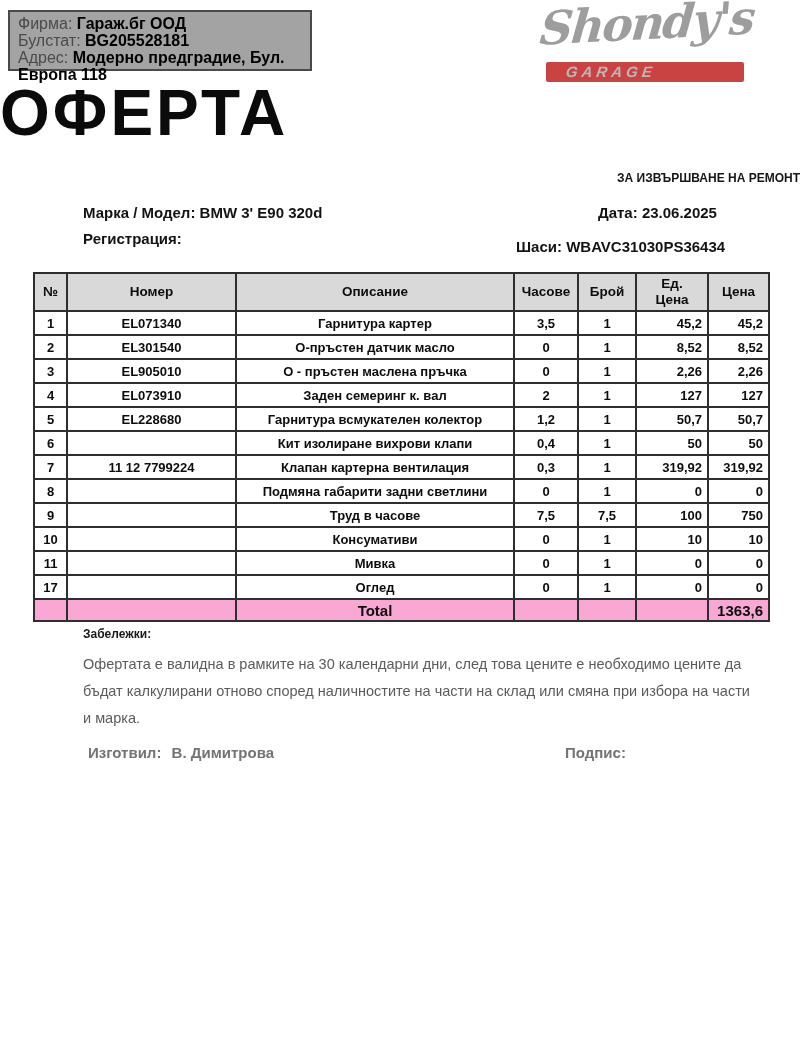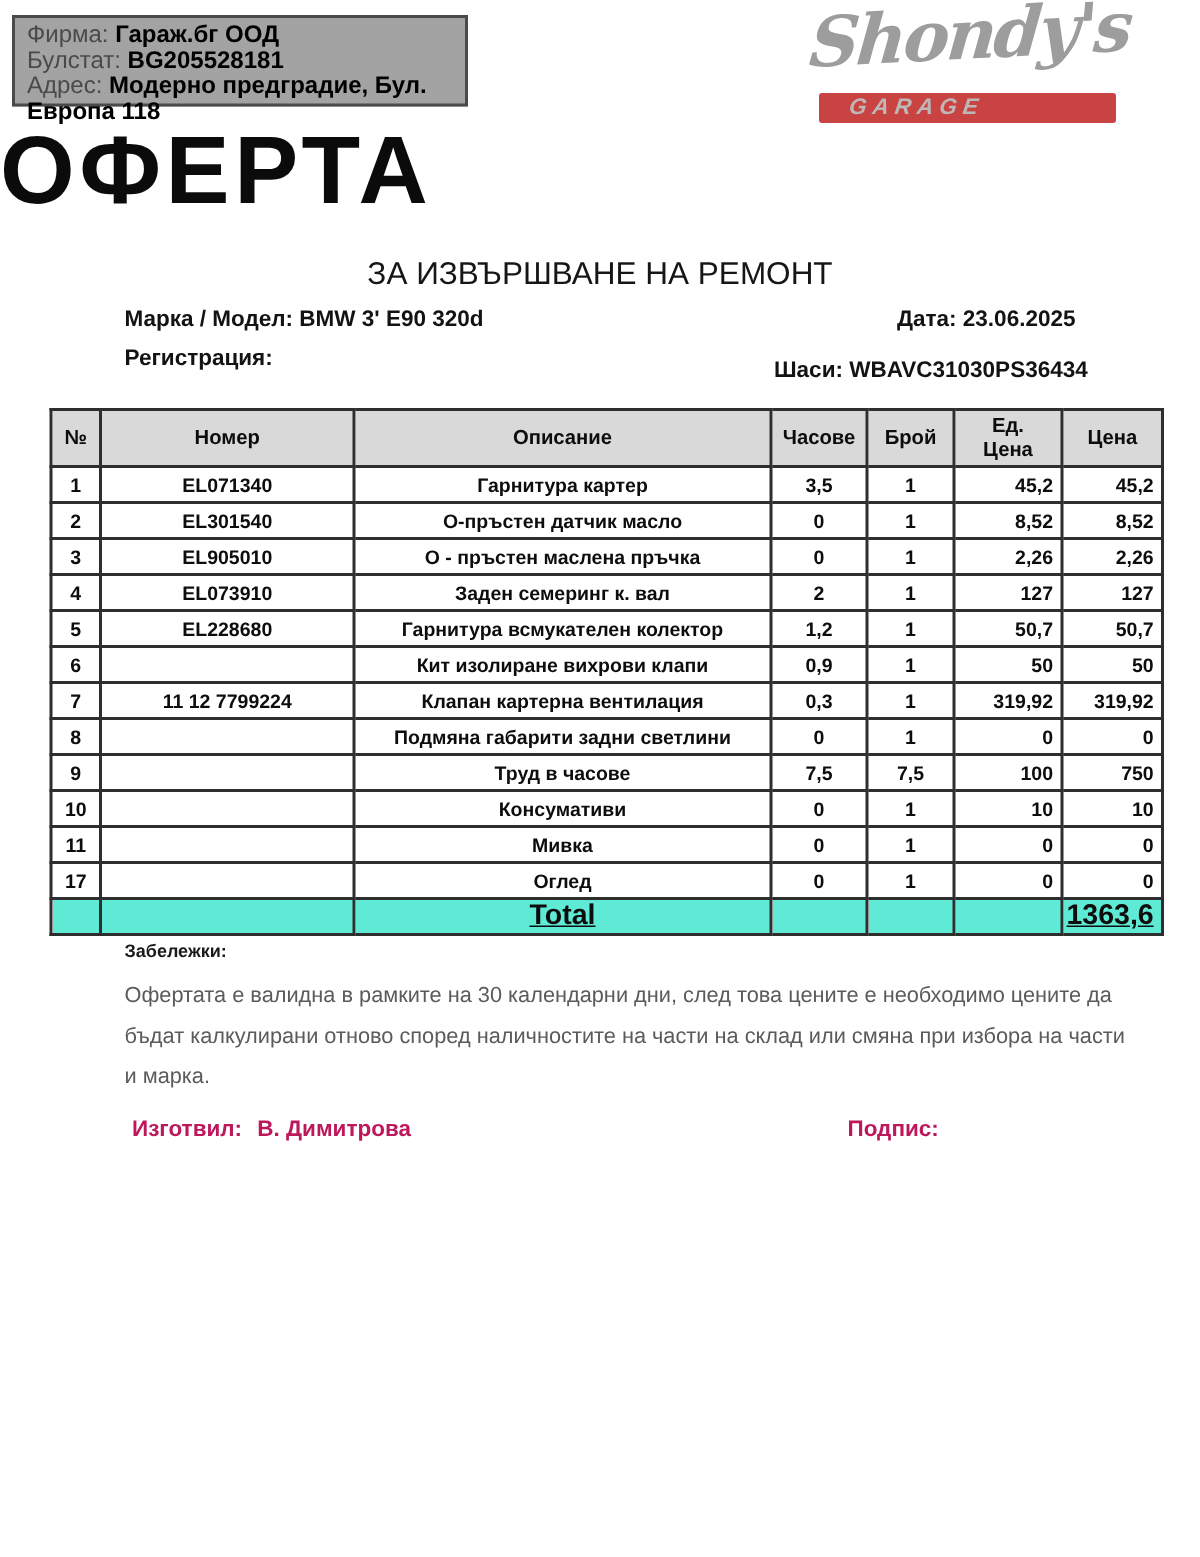--- a/index.html
+++ b/index.html
@@ -35,21 +35,21 @@
     color:#bfb6b6; transform:skewX(-8deg);
   }
 
   
   .title {
     position:absolute; top:76px; left:0; width:100%; margin:0;
     text-align:left; font-size:64px; font-weight:bold; letter-spacing:3px; color:#0b0b0b;
   }
   .subtitle {
     position:absolute; top:171px; left:0; width:100%;
-    text-align:center; font-size:21px; font-weight:normal; color:#161616;
+    text-align:right; font-size:12px; font-weight:bold; color:#161616;
   }
 
   
   .meta { position:absolute; font-size:15px; font-weight:bold; color:#131313; white-space:nowrap; }
   .meta-brand   { top:204px; left:83px; }
   .meta-date    { top:204px; left:598px; }
   .meta-reg     { top:230px; left:83px; }
   .meta-chassis { top:238px; left:516px;text-align:right; }
 
   
@@ -58,32 +58,32 @@
     border-collapse:collapse; table-layout:fixed;
     font-size:13px; font-weight:bold; color:#0d0d0d;
   }
   .items th, .items td { border:2px solid #2e2e2e; overflow:hidden; }
   .items th {
     background:#d9d9d9; height:36px; line-height:16px;
     font-size:13.5px; text-align:center; padding:0 2px;
   }
   .items td { height:22px; text-align:center; padding:0 2px; background:#fff; }
   .items td.right { text-align:right; padding-right:5px; }
-  .items tr.total td { background:#5eead4; height:20px; font-size:19px;text-decoration:underline; }
+  .items tr.total td { background:#f9a8d4; height:20px; font-size:15px; }
 
   
   .notes-heading { position:absolute; top:627px; left:83px; font-size:12px; font-weight:bold; color:#1a1a1a; }
   .notes-body {
     position:absolute; top:651px; left:83px; width:680px;
     font-size:14.5px; line-height:27px; color:#5b5b5b; font-weight:normal;
   }
   .notes-body .note-line { display:block; white-space:nowrap; }
 
   
-  .footer-item { position:absolute; font-size:15px; font-weight:bold; color:#be185d; white-space:nowrap; }
+  .footer-item { position:absolute; font-size:15px; font-weight:bold; color:#737373; white-space:nowrap; }
   .footer-prepared  { top:744px; left:88px; }
   .footer-signature { top:744px; left:565px; }
   .footer-prepared .name { margin-left:6px; }
 </style>
 </head>
 <body>
 
 <div class="page">
 
   <div class="company-box">
@@ -191,21 +191,21 @@
           <td>Гарнитура всмукателен колектор</td>
           <td>1,2</td>
           <td>1</td>
           <td class="right">50,7</td>
           <td class="right">50,7</td>
         </tr>
         <tr>
           <td>6</td>
           <td></td>
           <td>Кит изолиране вихрови клапи</td>
-          <td>0,9</td>
+          <td>0,4</td>
           <td>1</td>
           <td class="right">50</td>
           <td class="right">50</td>
         </tr>
         <tr>
           <td>7</td>
           <td>11 12 7799224</td>
           <td>Клапан картерна вентилация</td>
           <td>0,3</td>
           <td>1</td>

